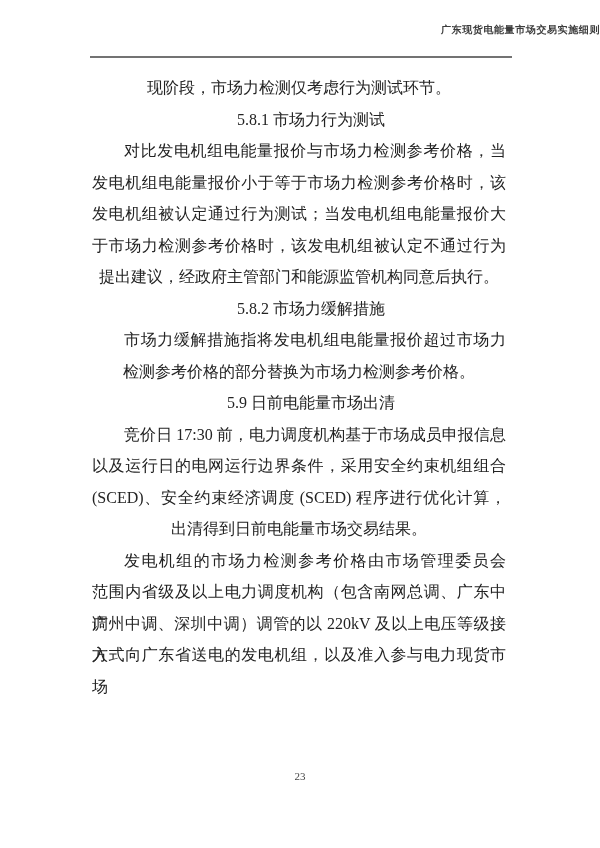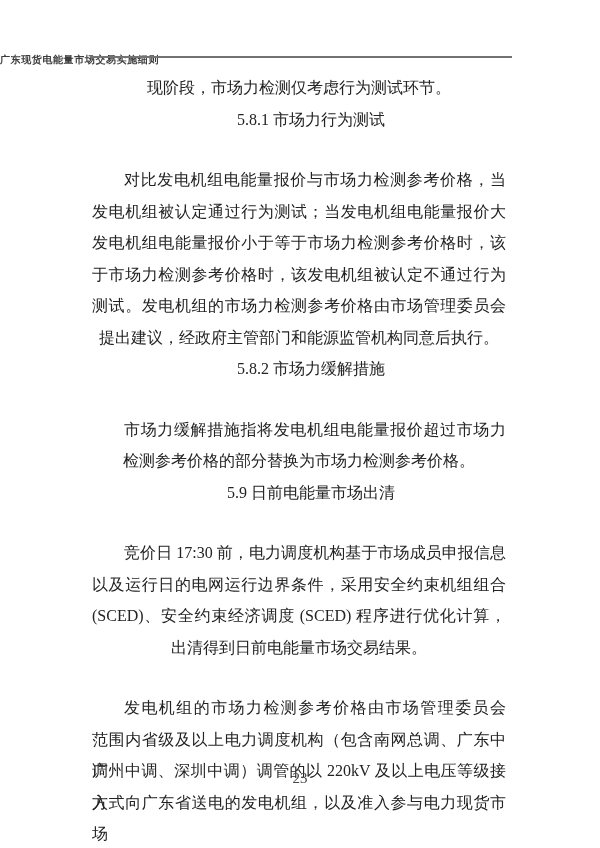--- a/index.html
+++ b/index.html
@@ -14,24 +14,24 @@
   .page {
     position: relative;
     width: 600px;
     height: 848px;
     background: var(--paper);
     overflow: hidden;
     font-family: "Liberation Serif", "DejaVu Serif", serif;
   }
   .header-title {
     position: absolute;
-    top: 53px;
+    top: 23px;
     left: 0;
     width: 600px;
-    text-align: left;
+    text-align: right;
     font-family: "Liberation Sans", "DejaVu Sans", sans-serif;
     font-weight: 700;
     font-size: 10px;
     letter-spacing: 0.6px;
     color: var(--header_text);
   }
   .header-rule {
     position: absolute;
     top: 56px;
     left: 90px;
@@ -51,51 +51,50 @@
     height: 31.5px;
     line-height: 31.5px;
     white-space: normal;
     text-align: center;
   }
   .j {
     text-align: justify;
     text-align-last: justify;
     text-justify: inter-character;
   }
-  .ind { padding-left: 32px; margin-top: 29px; }
+  .ind { padding-left: 32px; }
   .h1  { padding-left: 24px; }
   .h2  { padding-left: 0; margin-left: 24px; }
   .page-number {
     position: absolute;
     top: 770px;
     left: 0;
     width: 600px;
     text-align: center;
     font-family: "Liberation Serif", "DejaVu Serif", serif;
-    font-size: 15px;
+    font-size: 11px;
     color: var(--page_number);
   }
 </style>
 </head>
 <body>
 
 <div class="page">
 
   <div class="header-title">广东现货电能量市场交易实施细则</div>
 
   <div class="header-rule"></div>
 
   <div class="body-col">
     <div class="ln">现阶段，市场力检测仅考虑行为测试环节。</div>
     <div class="ln h1">5.8.1 市场力行为测试</div>
     <div class="ln j ind">对比发电机组电能量报价与市场力检测参考价格，当</div>
+    <div class="ln j">发电机组电能量报价小于等于市场力检测参考价格时，该</div>
     <div class="ln j">发电机组被认定通过行为测试；当发电机组电能量报价大</div>
-    <div class="ln j">发电机组电能量报价小于等于市场力检测参考价格时，该</div>
     <div class="ln j">于市场力检测参考价格时，该发电机组被认定不通过行为</div>
-    <div class="ln j">测试。发电机组的市场力检测参考价格由市场管理委员会</div>
     <div class="ln">提出建议，经政府主管部门和能源监管机构同意后执行。</div>
     <div class="ln h1">5.8.2 市场力缓解措施</div>
     <div class="ln j ind">市场力缓解措施指将发电机组电能量报价超过市场力</div>
     <div class="ln">检测参考价格的部分替换为市场力检测参考价格。</div>
     <div class="ln h2">5.9 日前电能量市场出清</div>
     <div class="ln j ind">竞价日 17:30 前，电力调度机构基于市场成员申报信息</div>
     <div class="ln j">以及运行日的电网运行边界条件，采用安全约束机组组合</div>
     <div class="ln j">(SCED)、安全约束经济调度 (SCED) 程序进行优化计算，</div>
     <div class="ln">出清得到日前电能量市场交易结果。</div>
     <div class="ln j ind">发电机组的市场力检测参考价格由市场管理委员会</div>

